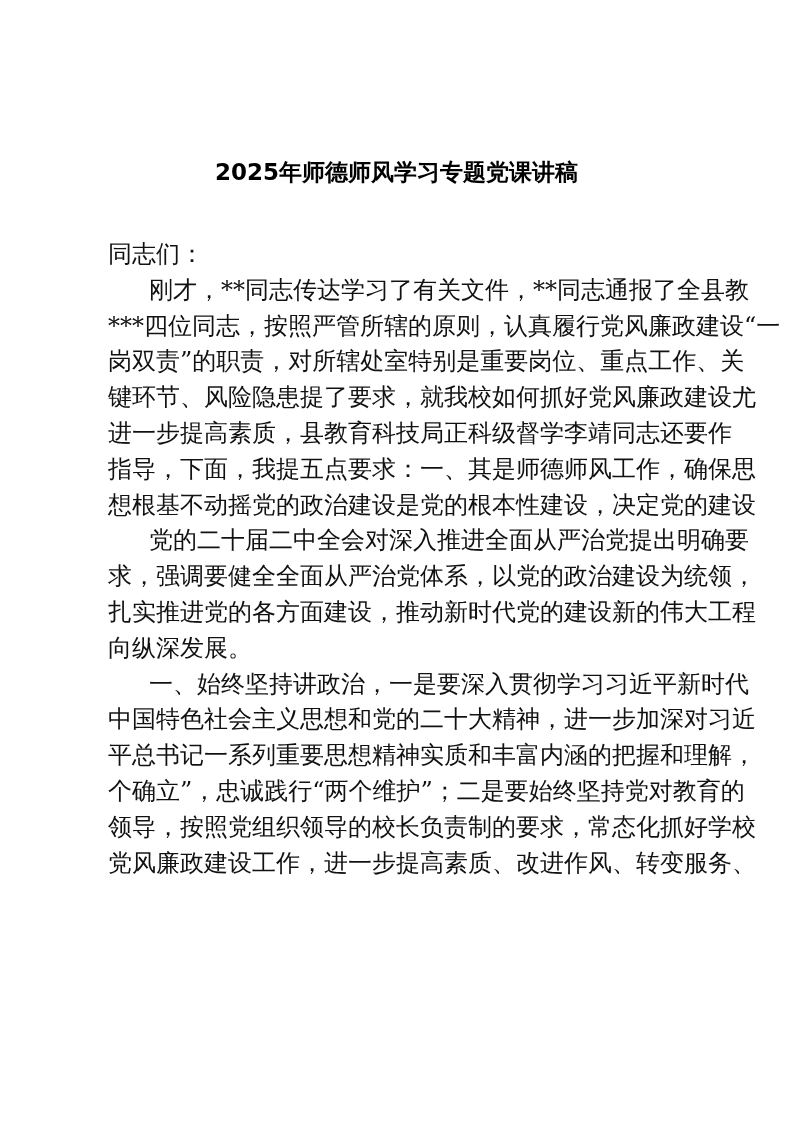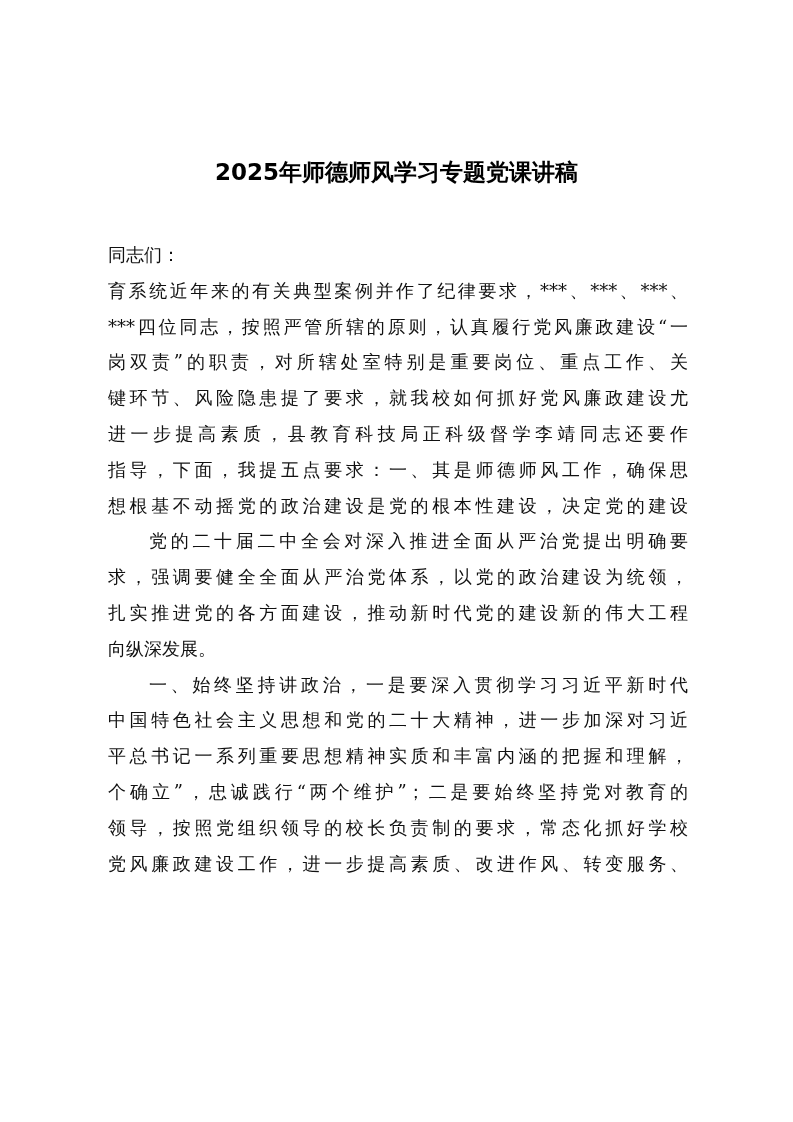--- a/index.html
+++ b/index.html
@@ -8,41 +8,41 @@
   .title {
     position: absolute; left: 0; top: 153px; width: 793px;
     text-align: center;
     font-family: "DejaVu Sans", "Liberation Sans", sans-serif;
     font-weight: bold; font-size: 23px; color: #000;
     letter-spacing: 0px;
   }
   .body-text {
     position: absolute; left: 108px; top: 233px; width: 580px;
     font-family: "DejaVu Serif", "Liberation Serif", serif;
-    font-size: 18px; line-height: 35.8px; color: #111;
+    font-size: 24px; line-height: 35.8px; color: #111;
   }
   .line {
     display: block; white-space: nowrap;
     text-align: justify; text-align-last: justify;
     height: 35.8px;
   }
   .line.last { text-align-last: left; }
   .line.indent { padding-left: 41px; }
   .salutation { text-align-last: left; }
 </style>
 </head>
 <body>
 
 <div class="page">
   <div class="title">2025年师德师风学习专题党课讲稿</div>
 
   <div class="body-text">
     <span class="line salutation">同志们：</span>
 
-    <span class="line">育系统近年来的有关典型案例并作了纪律要求，***、***、***、</span>
+    <span class="line indent">刚才，**同志传达学习了有关文件，**同志通报了全县教</span>
     <span class="line">***四位同志，按照严管所辖的原则，认真履行党风廉政建设“一</span>
     <span class="line">岗双责”的职责，对所辖处室特别是重要岗位、重点工作、关</span>
     <span class="line">键环节、风险隐患提了要求，就我校如何抓好党风廉政建设尤</span>
     <span class="line">进一步提高素质，县教育科技局正科级督学李靖同志还要作</span>
     <span class="line">指导，下面，我提五点要求：一、其是师德师风工作，确保思</span>
     <span class="line">想根基不动摇党的政治建设是党的根本性建设，决定党的建设</span>
 
     <span class="line indent">党的二十届二中全会对深入推进全面从严治党提出明确要</span>
     <span class="line">求，强调要健全全面从严治党体系，以党的政治建设为统领，</span>
     <span class="line">扎实推进党的各方面建设，推动新时代党的建设新的伟大工程</span>

